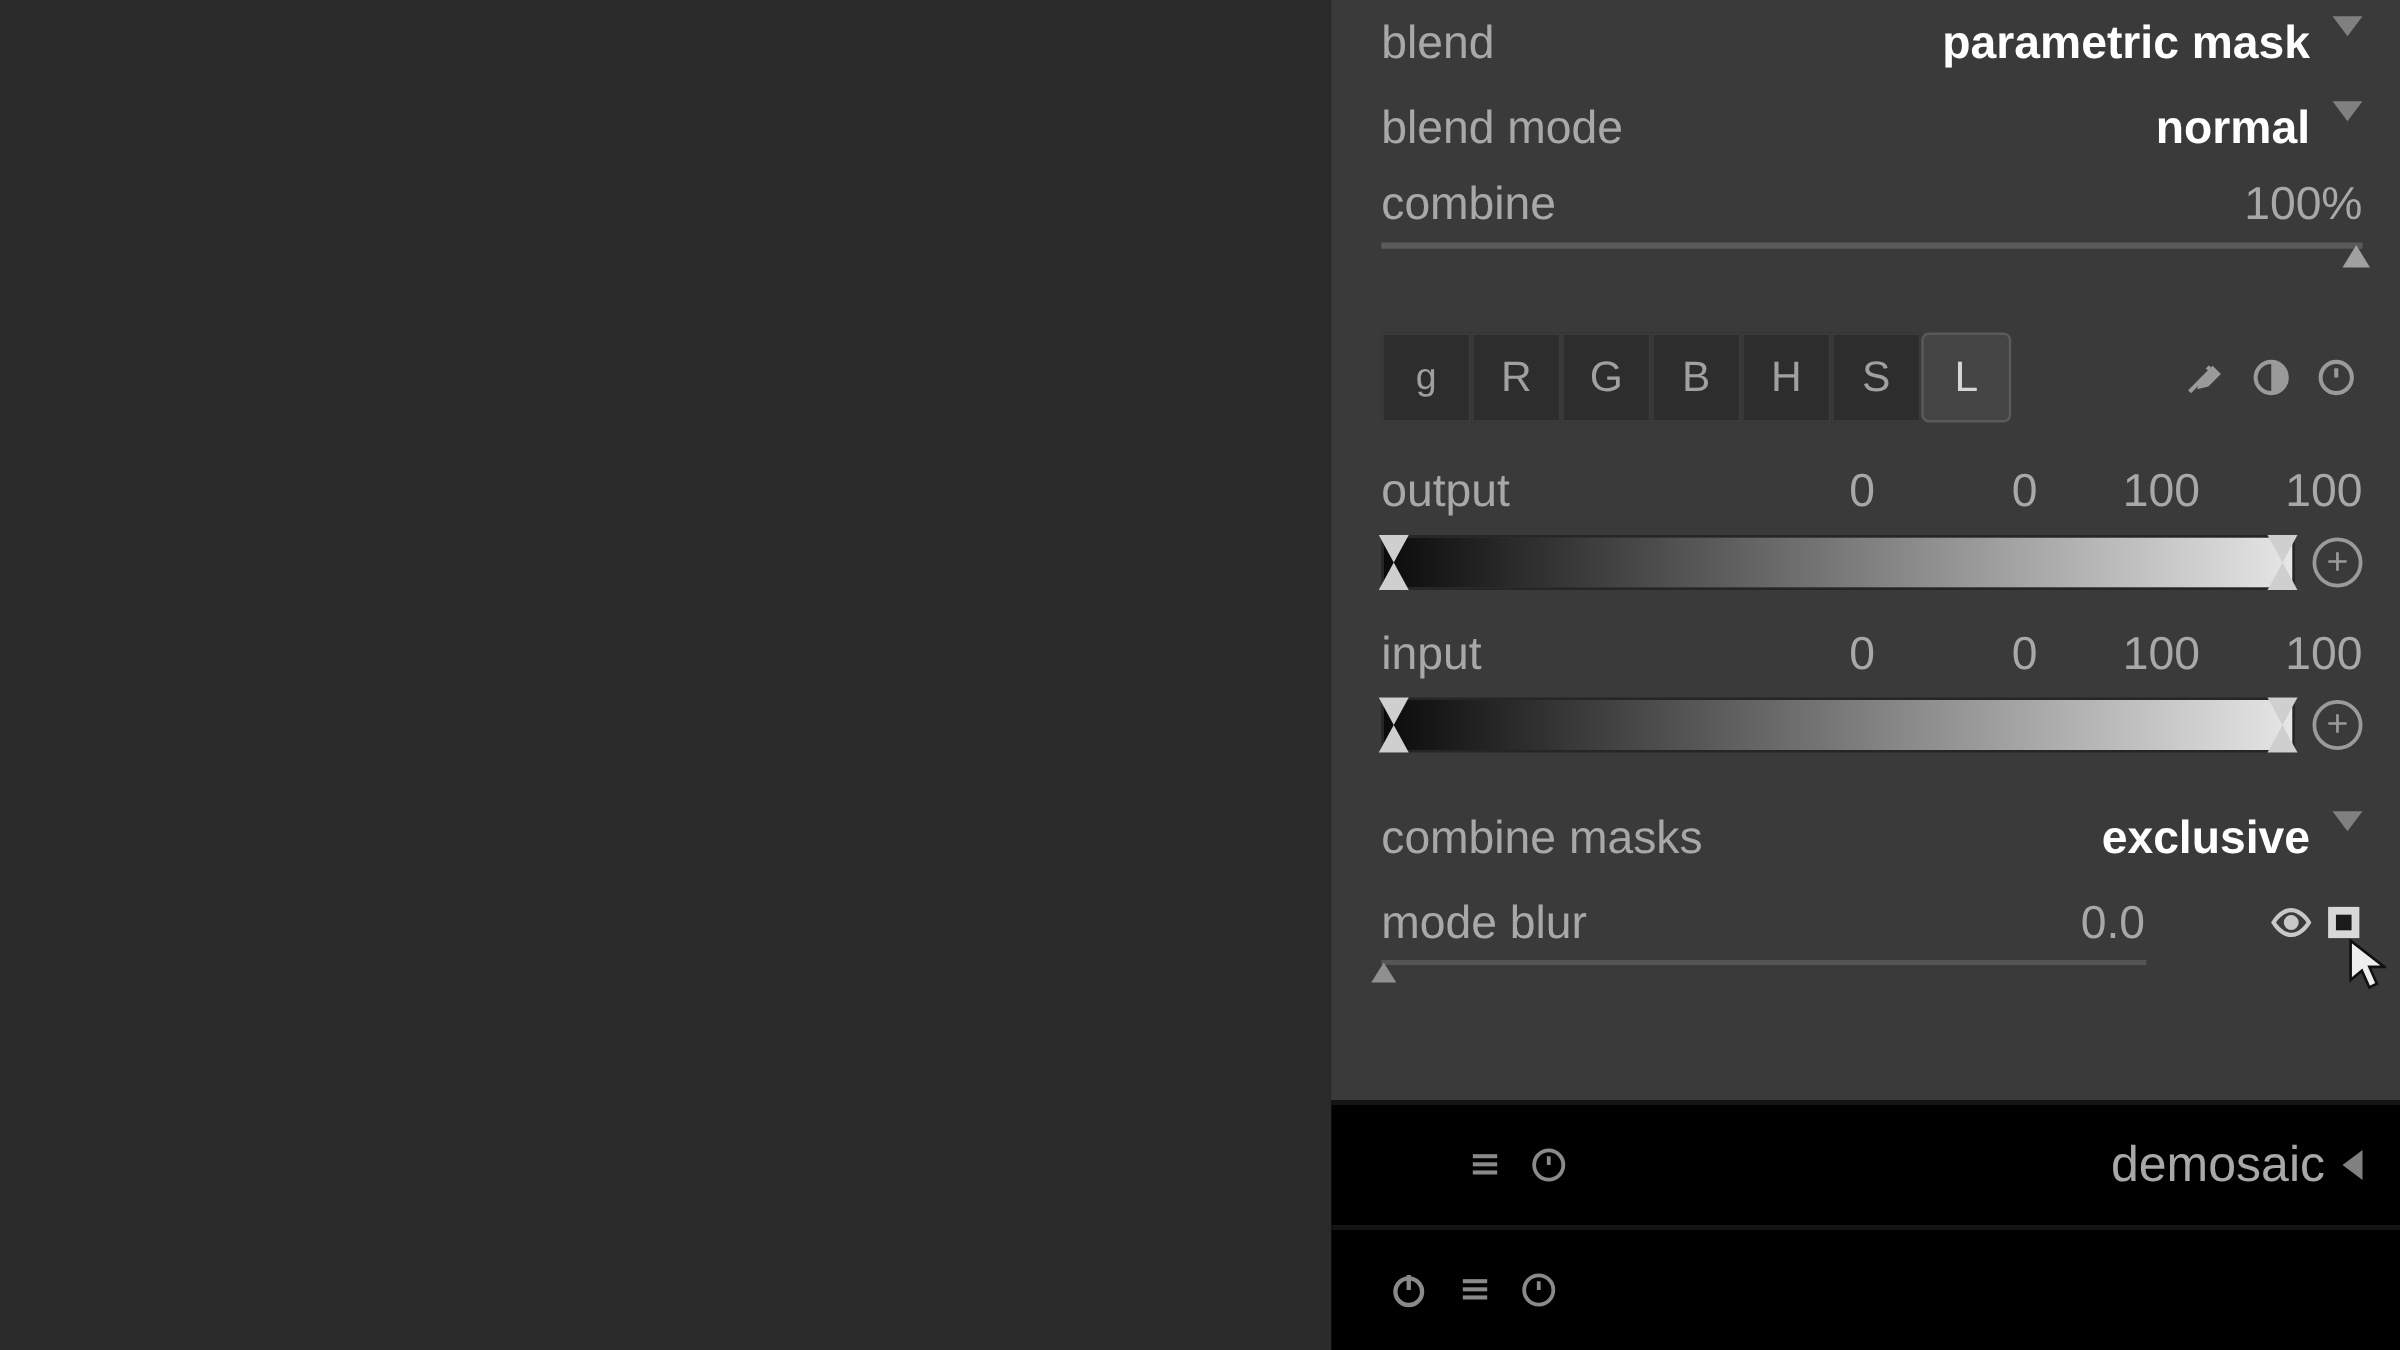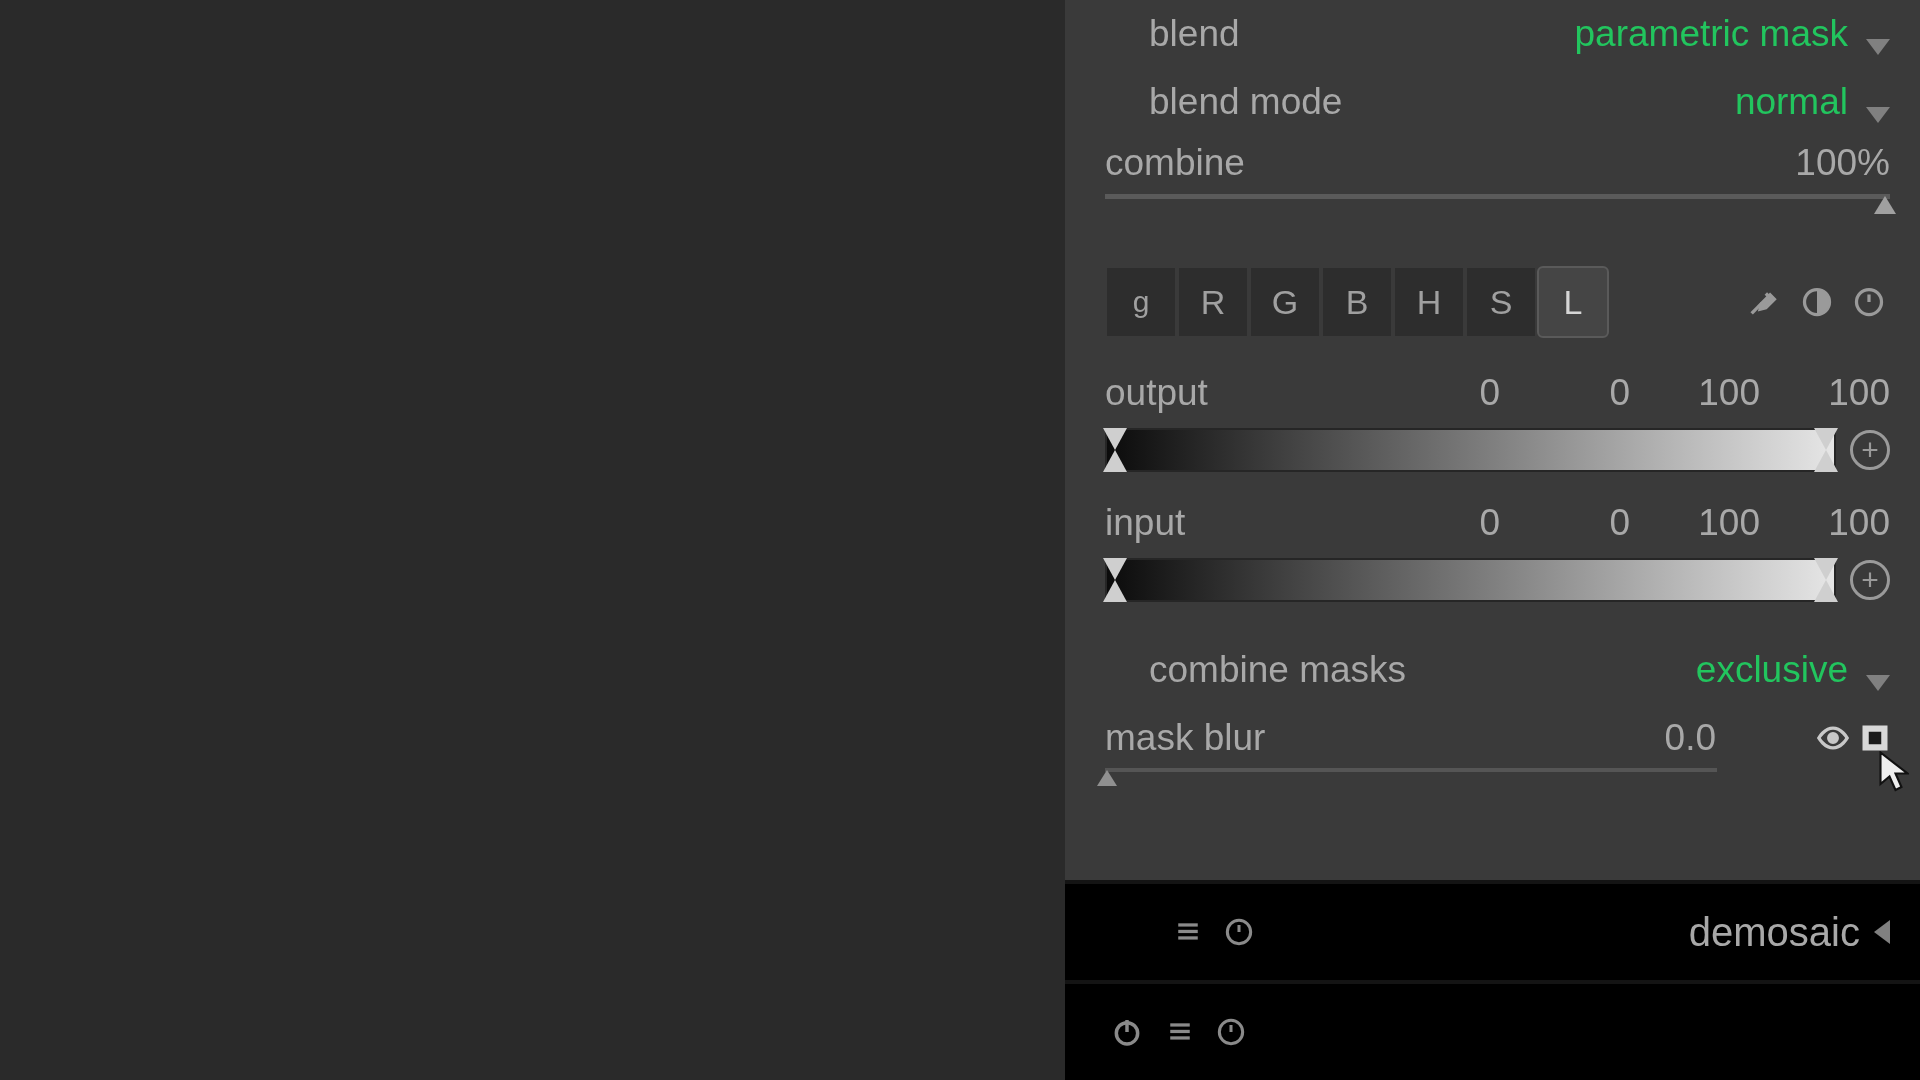--- a/index.html
+++ b/index.html
@@ -2,23 +2,23 @@
 <html><head>
 <meta charset="utf-8">
 <style>
   * { margin:0; padding:0; box-sizing:border-box; }
   html,body { width:1920px; height:1080px; background:#2a2a2a; font-family:sans-serif; color:#a8a8a8; overflow:hidden; }
   .canvas { position:absolute; left:0; top:0; width:1065px; height:1080px; background:#2a2a2a; }
   .panel  { position:absolute; left:1065px; top:0; width:855px; height:1080px; background:#3a3a3a; }
   .inner  { padding:0 30px 0 40px; }
 
   
-  .row { display:flex; align-items:center; justify-content:space-between; height:68px; font-size:37px;margin-left:44px; }
+  .row { display:flex; align-items:center; justify-content:space-between; height:68px; font-size:37px; }
   .row .label { color:#a8a8a8; }
-  .row .value { display:flex; align-items:flex-end; gap:18px; color:#22c55e; }
+  .row .value { display:flex; align-items:flex-start; gap:18px; color:#ffffff;font-weight:bold; }
   .caret-down {
     width:0; height:0; border-left:12px solid transparent; border-right:12px solid transparent;
     border-top:16px solid #808080;
   }
   .caret-left {
     width:0; height:0; border-top:12px solid transparent; border-bottom:12px solid transparent;
     border-right:16px solid #808080; margin-left:14px;
   }
 
   
@@ -206,21 +206,21 @@
 
     <div class="row" style="margin-top:34px;">
       <span class="label">combine masks</span>
       <span class="value">
         <span>exclusive</span>
         <span class="caret-down"></span>
       </span>
     </div>
 
     <div class="maskblur-row">
-      <span>mask blur</span>
+      <span>mode blur</span>
       <span class="val">0.0</span>
       <span class="mb-icons">
         <span>
           <svg width="34" height="34" viewBox="0 0 24 24" fill="none" stroke="#c8c8c8" stroke-width="2.4">
             <path d="M2 12s4-7 10-7 10 7 10 7-4 7-10 7S2 12 2 12z"></path>
               <circle cx="12" cy="12" r="3" fill="#c8c8c8"></circle>
           </svg>
         </span>
         <span>
           <svg width="30" height="30" viewBox="0 0 24 24">

